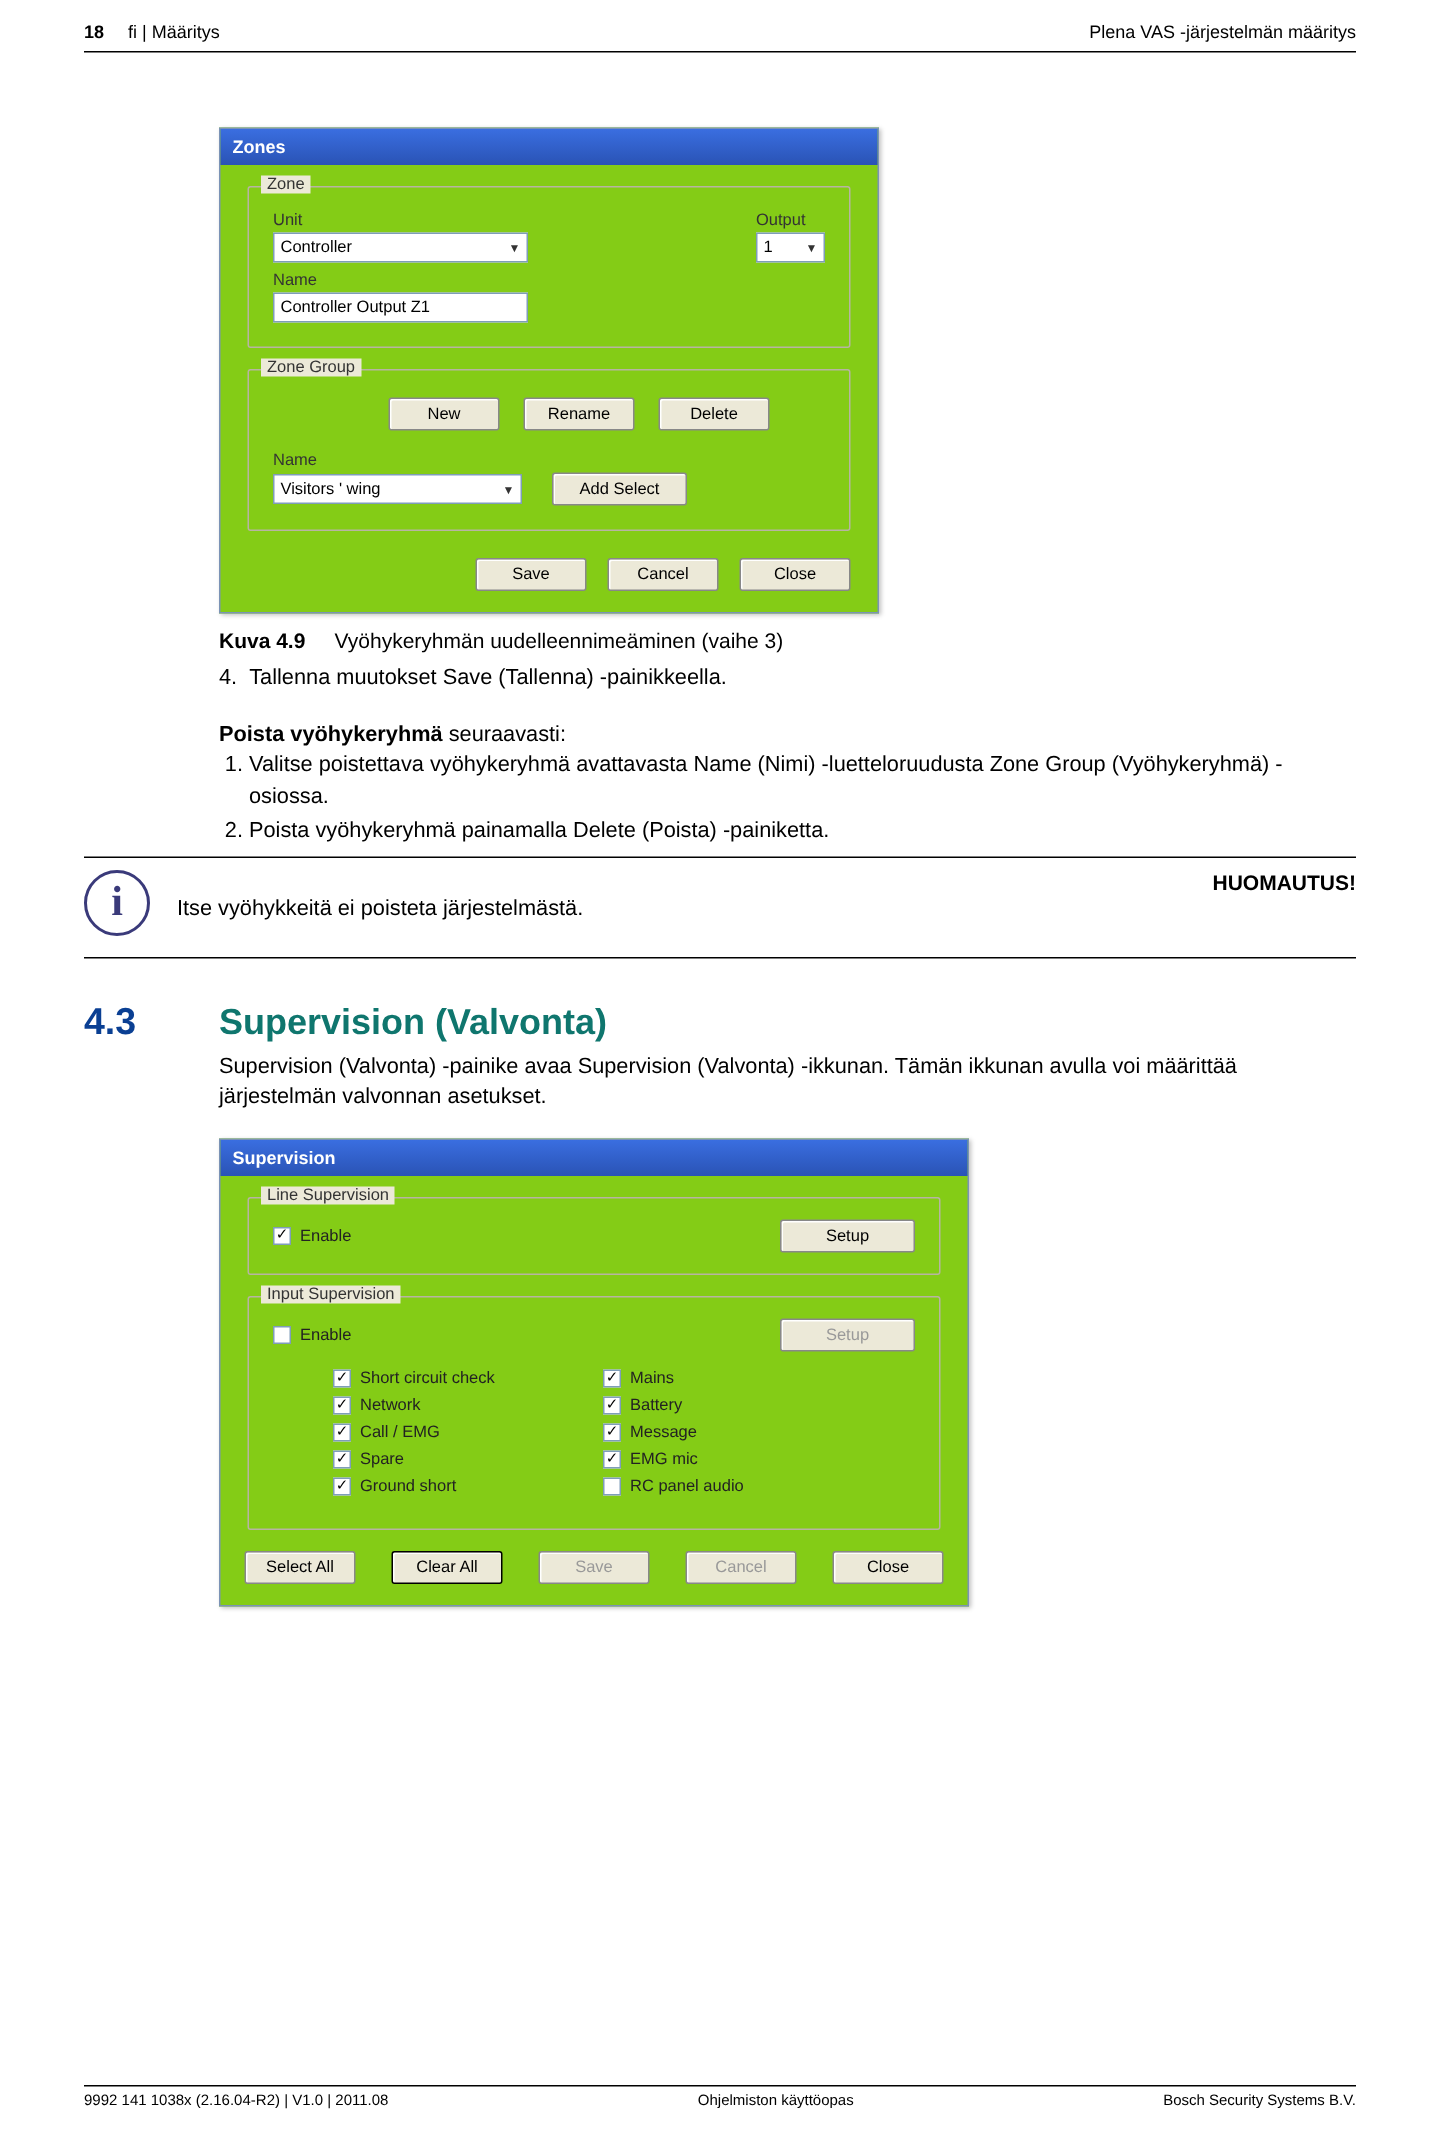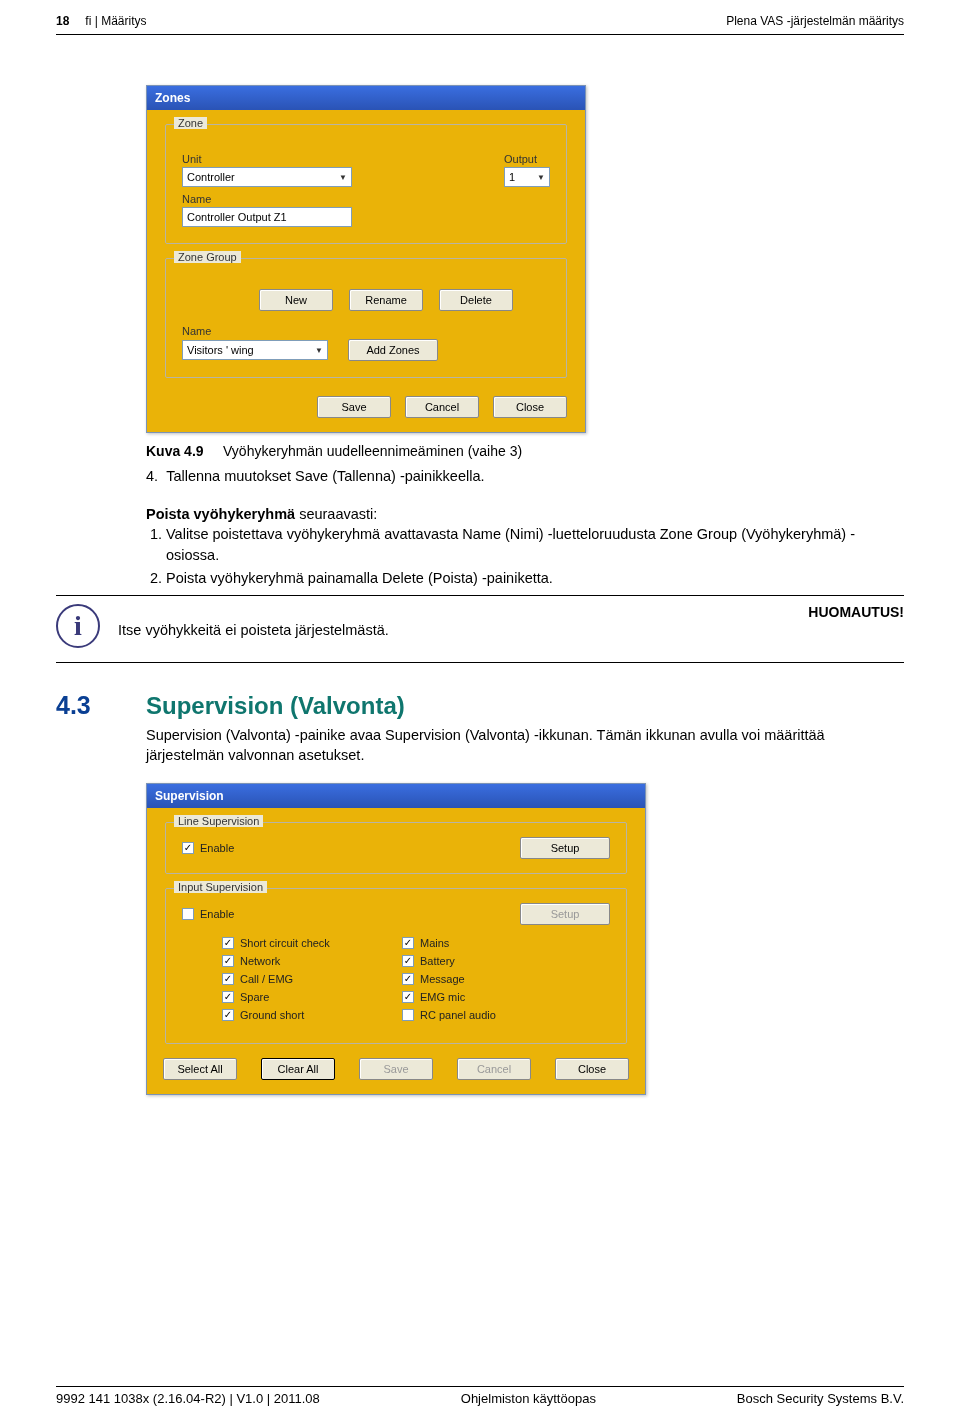--- a/index.html
+++ b/index.html
@@ -42,36 +42,36 @@
   .section-title { font-size:24px; font-weight:700; color:#0f766e; }
   .body-p { font-size:14.5px; line-height:1.35; margin-top:6px;}
   .body-p2 { font-size:14.5px; line-height:1.35; margin-top:4px;}
   .bold { font-weight:700; }
   .indent-block { margin-left: 90px; }
 
   
   .win-panel {
     margin-left: 90px;
     border:1px solid #7b93b6;
-    background:#eab308;
+    background:#84cc16;
     box-shadow: 1px 1px 3px rgba(0,0,0,.25);
     font-family: Tahoma, Arial, sans-serif;
   }
   .win-titlebar {
     height:24px;
     background: linear-gradient(#3a6ee0,#2a53b5);
     color:#fff;
     font-size:12px; font-weight:700;
     display:flex; align-items:center;
     padding:0 8px;
   }
   .grp {
     border:1px solid #b8b4a3;
     margin: 14px 18px 6px 18px;
-    padding: 22px 16px 16px 16px;
+    padding: 10px 16px 16px 16px;
     position: relative;
     border-radius:2px;
   }
   .grp-title {
     position:absolute; top:-8px; left:8px;
     background:#ece9d8; padding:0 4px;
     font-size:11px; color:#333;
   }
   .label { font-size:11px; color:#333; display:block; margin:6px 0 2px 0;}
   .row { display:flex; align-items:center; gap:30px; }
@@ -98,21 +98,21 @@
     font-size:10px; line-height:1; color:#000;
   }
   .options-grid { display:grid; grid-template-columns: 180px 180px; row-gap:6px; margin:12px 0 6px 40px;}
   .caption-row { font-size:14px; margin-top:10px; }
   .caption-bold { font-weight:700; }
   .page-footer {
     position:absolute; left:0; right:0; bottom:14px;
     padding:0 56px;
   }
   .page-footer hr { border:none; border-top:1.2px solid #000; margin-bottom:4px;}
-  .footer-row { display:flex; justify-content:space-between; font-size:13px;}
+  .footer-row { display:flex; justify-content:space-between; font-size:10px;}
   ol.steps { margin-left: 20px; font-size:14.5px; line-height:1.45;}
   ol.steps li { margin-bottom: 2px; }
 </style>
 </head>
 <body>
 
 <div class="page-header">
   <div class="page-header-left">
     <span><b>18</b></span>
     <span>fi | Määritys</span>
@@ -153,25 +153,25 @@
 
     <div class="grp">
       <span class="grp-title">Zone Group</span>
       <div class="btn-row" style="margin-left:40px; gap:16px;">
         <div class="btn">New</div>
         <div class="btn">Rename</div>
         <div class="btn">Delete</div>
       </div>
       <span class="label" style="margin-top:14px">Name</span>
       <div class="row" style="gap:20px">
-        <div class="field" style="width:146px">
+        <div class="field" style="width:166px">
           <span>Visitors ' wing</span>
             <span class="dd">▼</span>
         </div>
-        <div class="btn" style="min-width:90px">Add Zones</div>
+        <div class="btn" style="min-width:90px">Add Select</div>
       </div>
     </div>
 
     <div class="btn-row right">
       <div class="btn">Save</div>
       <div class="btn">Cancel</div>
       <div class="btn">Close</div>
     </div>
   </div>
 

